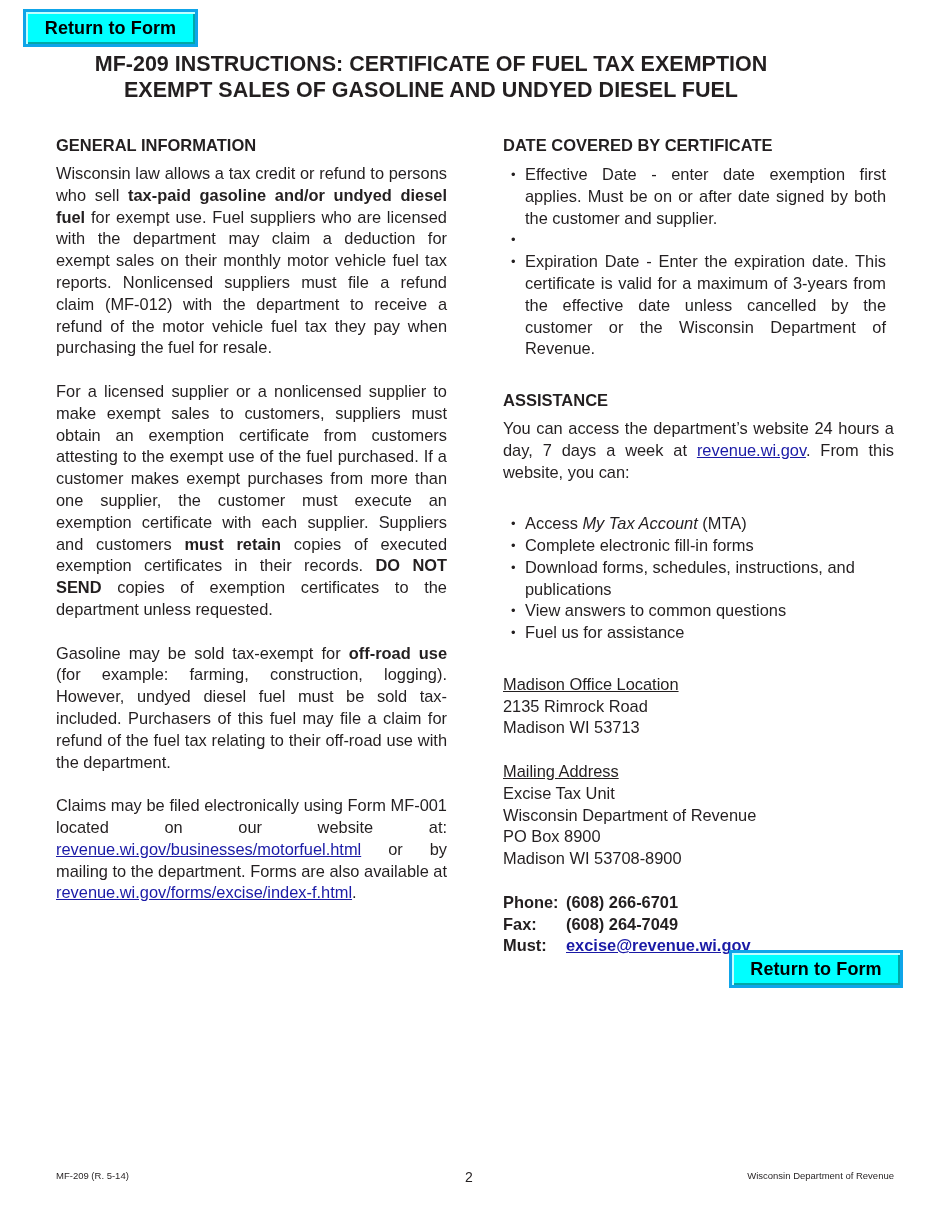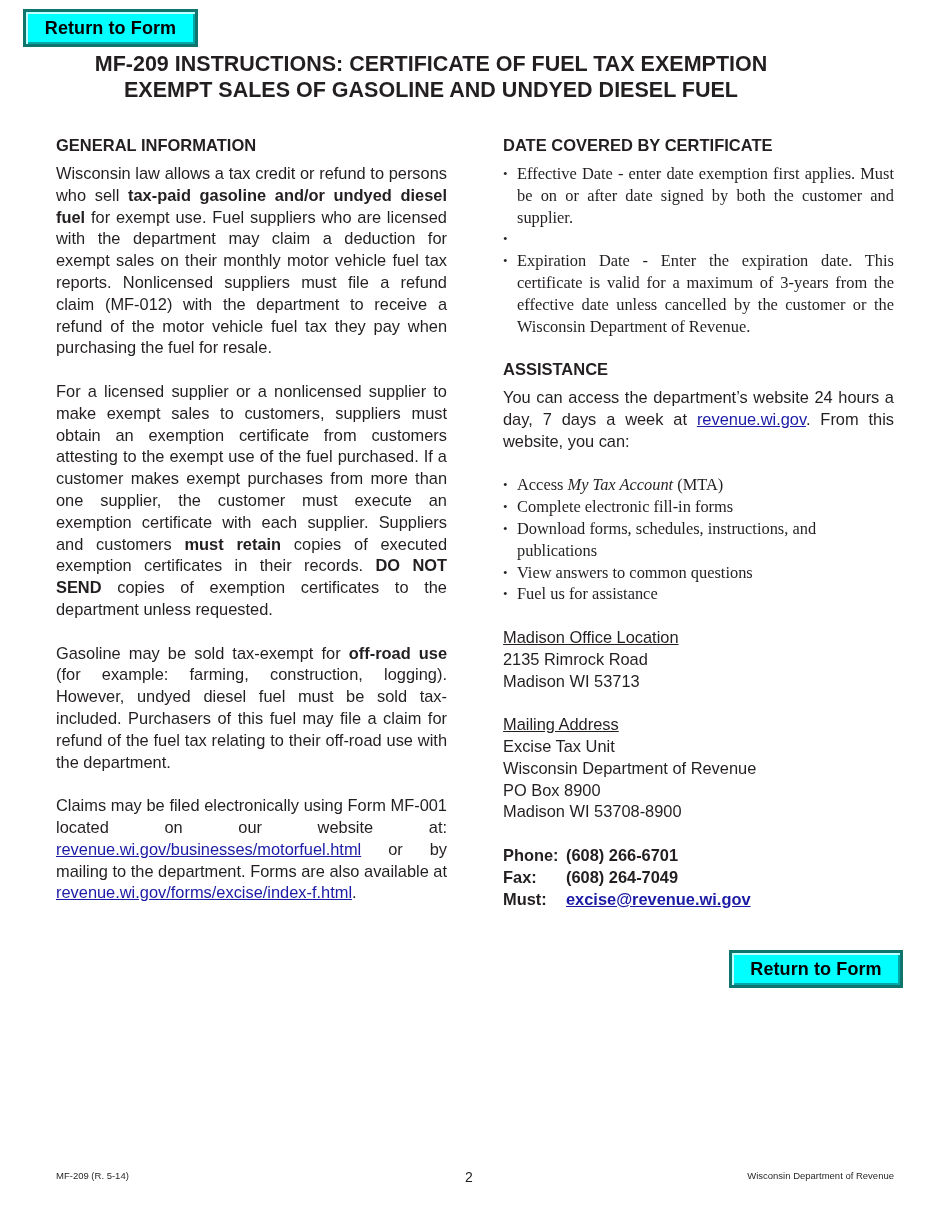--- a/index.html
+++ b/index.html
@@ -2,21 +2,21 @@
 <html><head>
 <meta charset="utf-8">
 <style>
   html, body { margin: 0; padding: 0; }
   body {
     width: 950px; height: 1230px; background: #ffffff; position: relative;
     font-family: "Liberation Sans", sans-serif; color: #231f20; overflow: hidden;
   }
   .btn {
     position: absolute; box-sizing: border-box;
-    border: 3px solid #0f766e; background: #00ffff;
+    border: 3px solid #0ea5e9; background: #00ffff;
     font-family: "Liberation Sans", sans-serif; font-weight: bold; font-size: 18px;
     color: #000; display: flex; align-items: center; justify-content: center;
     box-shadow: inset 2px 2px 0 #bfffff, inset -2px -2px 0 #00a8a8;
     cursor: pointer; letter-spacing: 0.1px;
   }
   #btn-top { left: 23px; top: 9px; width: 175px; height: 38px; }
   #btn-bottom { left: 729px; top: 950px; width: 174px; height: 38px; }
 
   .title {
     position: absolute; left: 0; width: 862px; top: 51px; text-align: center;
@@ -25,21 +25,21 @@
   .col { position: absolute; top: 135px; }
   #col-left { left: 56px; width: 391px; }
   #col-right { left: 503px; width: 391px; }
   .h { font-weight: bold; font-size: 16.5px; line-height: 21px; margin: 0 0 7px 0; }
   .p {
     font-size: 16.4px; line-height: 21.8px; text-align: justify; margin: 0;
   }
   .gap { height: 21.8px; }
   a.link { color: #1a1aa6; text-decoration: underline; }
   .u { text-decoration: underline; }
-  ul.b { list-style: none; margin: 0; padding: 0; font-family: Liberation Serif, serif; }
+  ul.b { list-style: none; margin: 8px; padding: 0; }
   ul.b li {
     position: relative; padding-left: 14px; font-size: 16.4px; line-height: 21.8px; text-align: justify;
   }
   ul.b li::before { content: "•"; position: absolute; left: 0; top: 0; font-size: 13px; }
   ul.b.nojust li { text-align: left; }
   .line { font-size: 16.4px; line-height: 21.8px; }
   .kv { display: flex; font-size: 16.4px; line-height: 21.8px; font-weight: bold; }
   .kv .k { width: 63px; }
   .footer { position: absolute; top: 1170px; font-size: 9.5px; color: #231f20; }
   #foot-left { left: 56px; }

